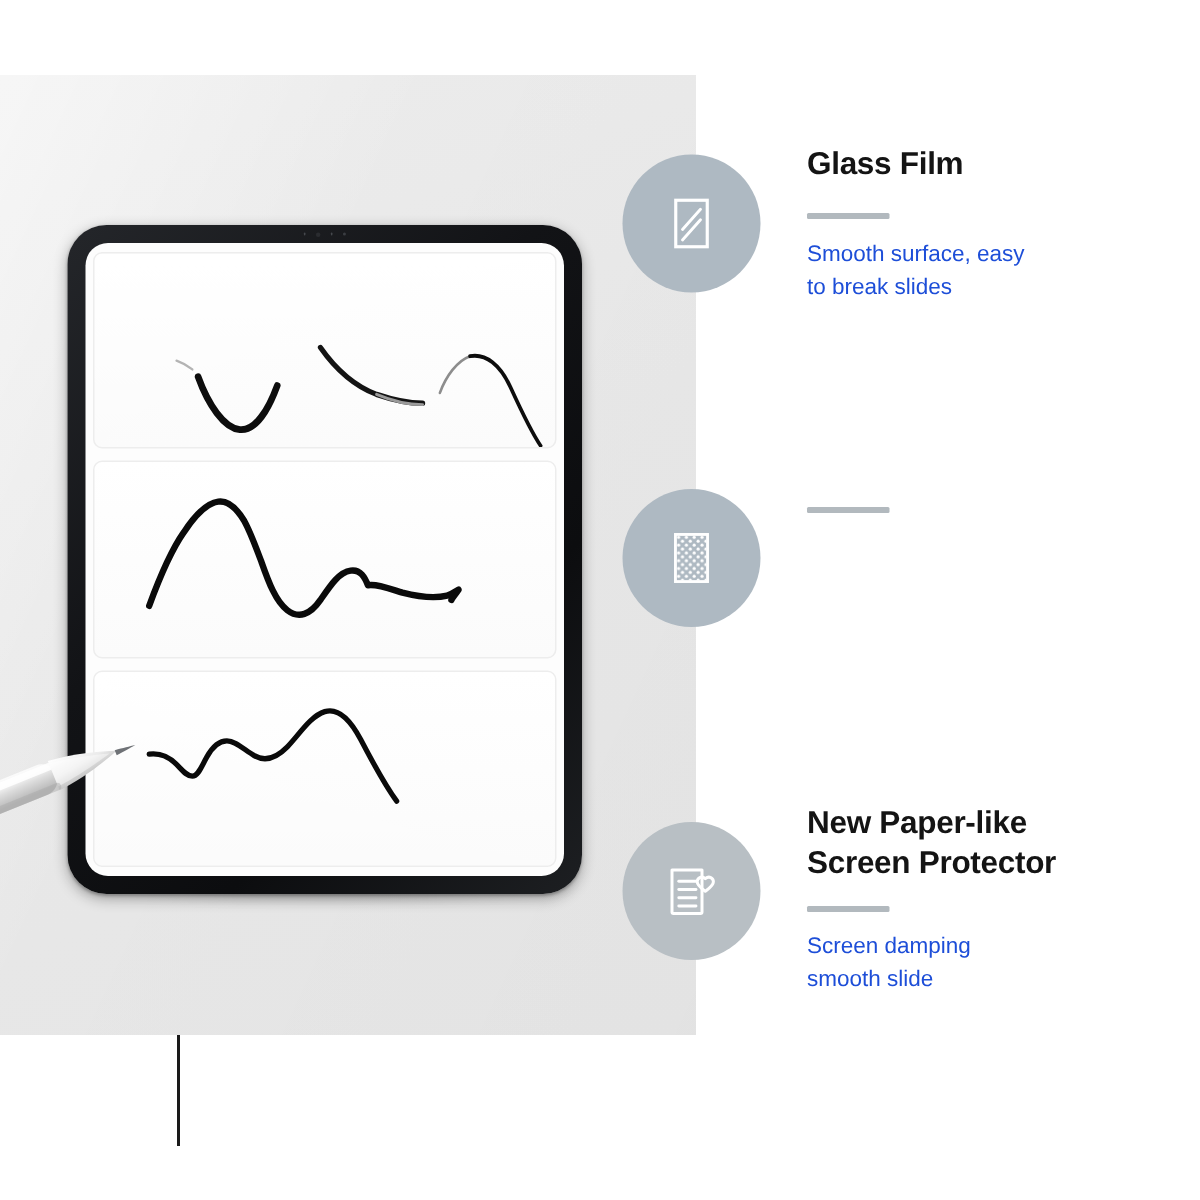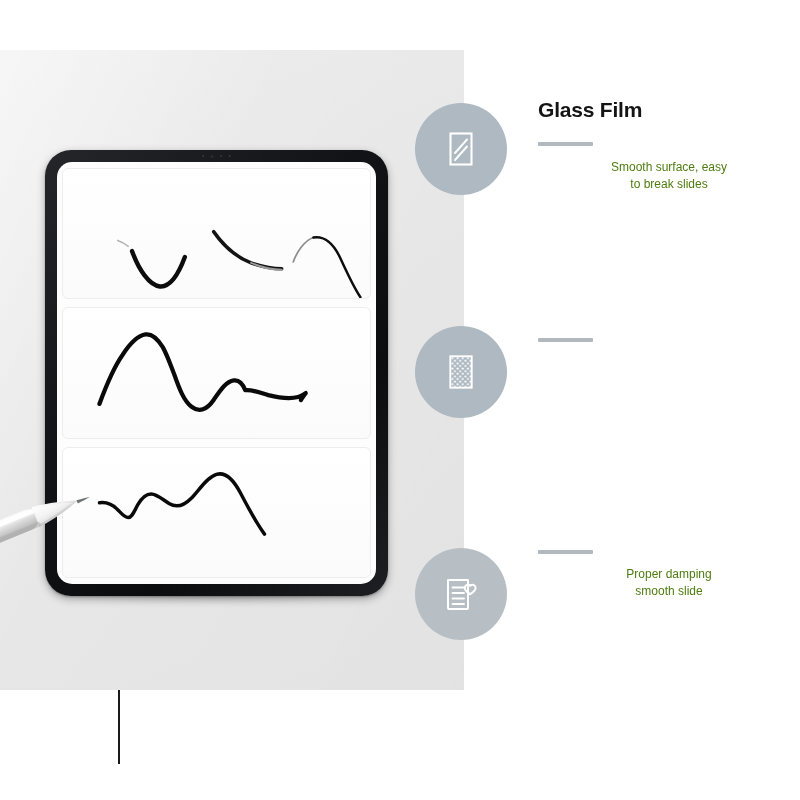--- a/index.html
+++ b/index.html
@@ -109,26 +109,25 @@
     color:#141414;
     line-height:1.28;
     letter-spacing:-0.2px;
     margin:0;
     white-space:pre-line;
   }
   .divider{
     width:55px;height:4px;background:#b2b9be;margin:18px 0 13px 0;border-radius:1px;
   }
   .feature-desc{
-    font-size:12px;
-    color:#4d7c0f;
+    font-size:15px;
+    color:#1d4ed8;
     line-height:1.45;
     margin:0;
     white-space:pre-line;
-    text-align:center;
   }
   .f3 .feature-text{top:-12px;}
   .f3 .divider{margin:14px 0 12px 0;}
 </style>
 </head>
 <body>
 
 <div id="stage">
 
   <div class="bg-panel"></div>
@@ -250,19 +249,21 @@
         <path d="M11,10 h20 v28 a1,1 0 0 1 -1,1 h-18 a1,1 0 0 1 -1,-1 Z" fill="none" stroke="#ffffff" stroke-width="2" stroke-linejoin="round"></path>
         <line x1="15.5" y1="17.5" x2="27" y2="17.5" stroke="#ffffff" stroke-width="1.9" stroke-linecap="round"></line>
         <line x1="15.5" y1="23" x2="27" y2="23" stroke="#ffffff" stroke-width="1.9" stroke-linecap="round"></line>
         <line x1="15.5" y1="28.5" x2="27" y2="28.5" stroke="#ffffff" stroke-width="1.9" stroke-linecap="round"></line>
         <line x1="15.5" y1="34" x2="27" y2="34" stroke="#ffffff" stroke-width="1.9" stroke-linecap="round"></line>
         <path d="M33.2,15.8 c-2.6,-2.3 -5.4,-0.3 -5.4,2.1 c0,2.6 3.2,4.7 5.4,6.3
                  c2.2,-1.6 5.4,-3.7 5.4,-6.3 c0,-2.4 -2.8,-4.4 -5.4,-2.1 Z" fill="none" stroke="#ffffff" stroke-width="2" stroke-linejoin="round"></path>
       </svg>
     </div>
     <div class="feature-text">
+      <div class="feature-title">New Paper-like
+Screen Protector</div>
       <div class="divider"></div>
-      <div class="feature-desc">Proper damping
+      <div class="feature-desc">Screen damping
 smooth slide</div>
     </div>
   </div>
 
 </div>
 
 </body></html>

